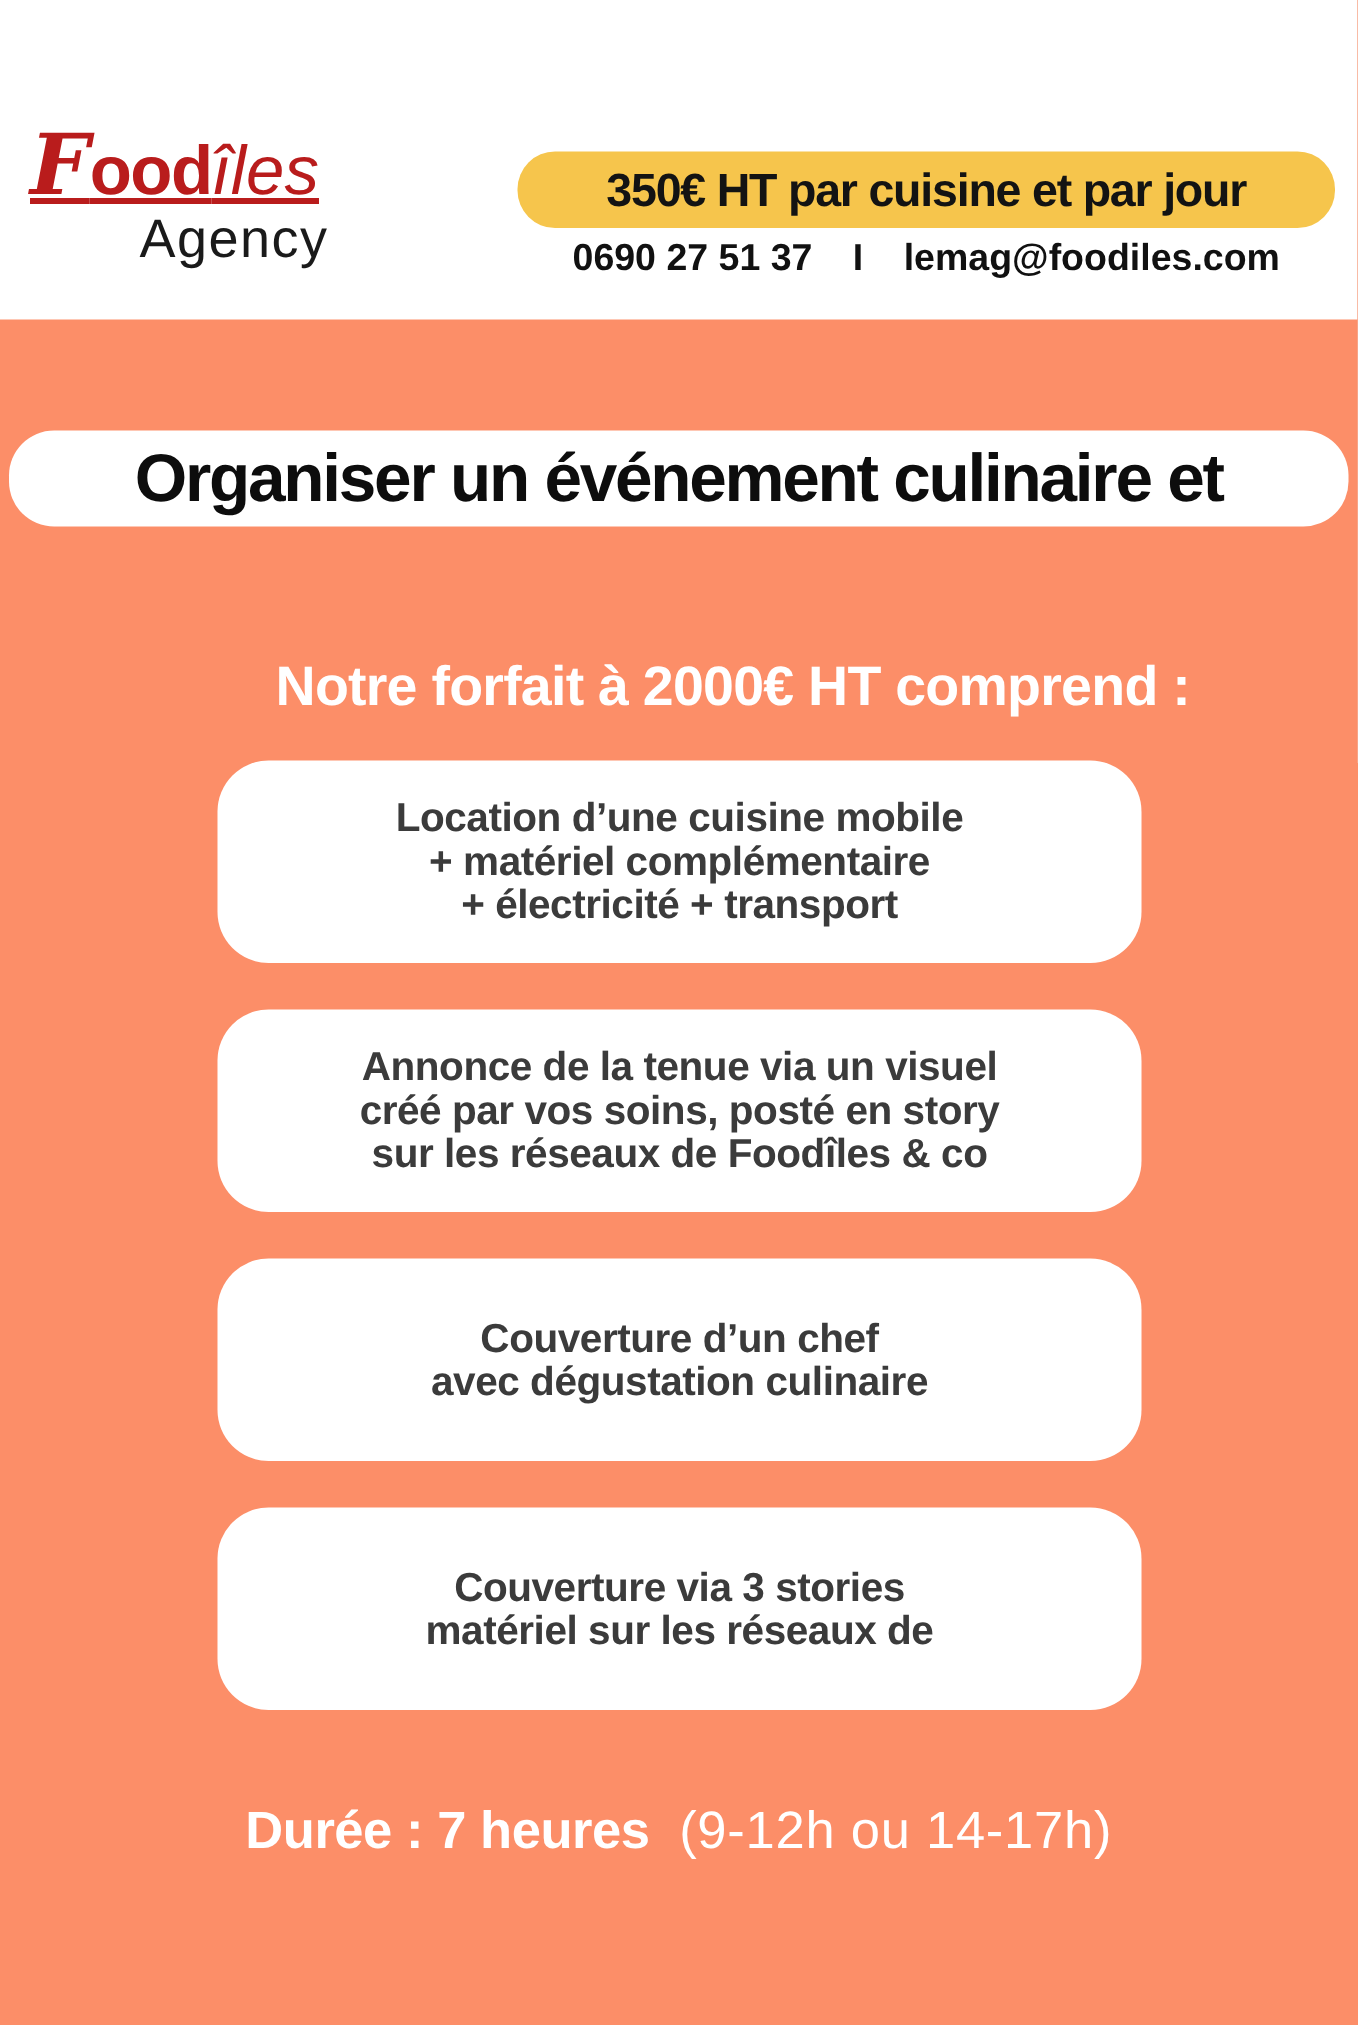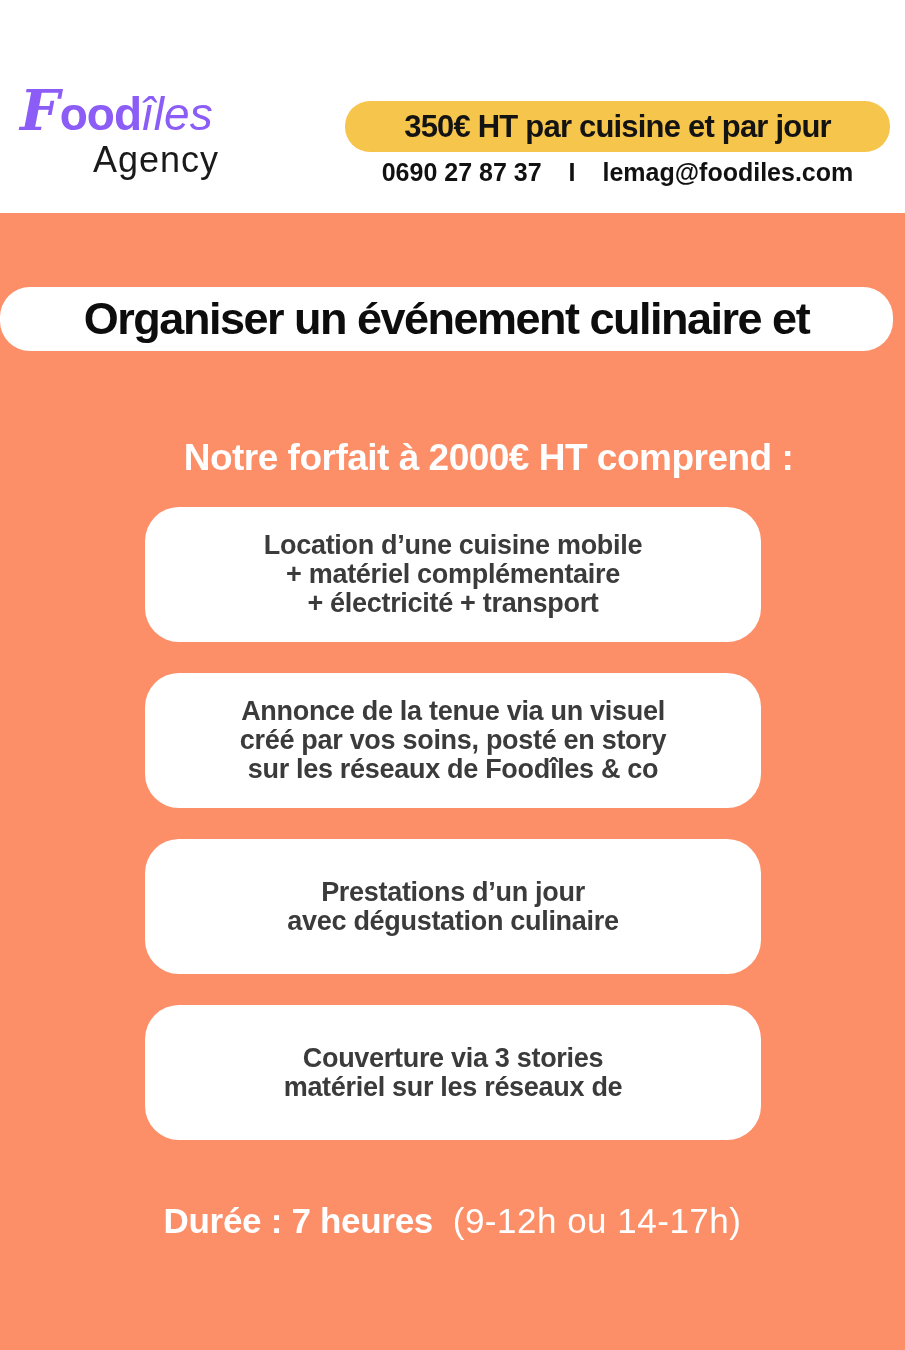--- a/index.html
+++ b/index.html
@@ -26,21 +26,22 @@
     position: absolute;
     top: 84px;
     left: 20px;
     width: 205px;
     color: #151515;
   }
   .logo-main {
     white-space: nowrap;
     font-size: 46px;
     line-height: 52px;
-    color: #8b5cf6;
+    color: #b91c1c;
+    text-decoration: underline;
   }
   .logo-f {
     font-family: "DejaVu Serif", serif;
     font-style: italic;
     font-weight: bold;
     font-size: 56px;
   }
   .logo-food { font-weight: bold; letter-spacing: -1px; }
   .logo-iles { font-style: italic; font-weight: 500; letter-spacing: 0px; }
   .logo-sub {
@@ -86,21 +87,21 @@
   }
   .contact-sep { display: inline-block; margin: 0 20px; }
 
   
   .title-wrap {
     position: absolute;
     top: 287px;
     left: 0;
     width: 905px;
     display: flex;
-    flex-direction: row;
+    flex-direction: column;
     align-items: center;
   }
   .title-line {
     box-sizing: border-box;
     background: #ffffff;
     border-radius: 30px;
     text-align: center;
     font-size: 45px;
     line-height: 52px;
     font-weight: bold;
@@ -181,21 +182,21 @@
         <span class="logo-f">F</span><span class="logo-food">ood</span><span class="logo-iles">îles</span>
       </div>
       <div class="logo-sub">Agency</div>
     </div>
 
     <div class="price-badge">
       <span class="price-badge-label">350€ HT par cuisine et par jour</span>
     </div>
 
     <div class="contact-line">
-      <span>0690 27 87 37</span>
+      <span>0690 27 51 37</span>
       <span class="contact-sep">I</span>
       <span>lemag@foodiles.com</span>
     </div>
   </div>
 
   <div class="title-wrap">
     <div class="title-line title-line-1">Organiser un événement culinaire et</div>
   </div>
 
   <div class="subtitle">Notre forfait à 2000€ HT comprend :</div>
@@ -205,21 +206,21 @@
       <span class="card-line">Location d’une cuisine mobile</span>
       <span class="card-line">+ matériel complémentaire</span>
       <span class="card-line">+ électricité + transport</span>
     </div>
     <div class="card">
       <span class="card-line">Annonce de la tenue via un visuel</span>
       <span class="card-line">créé par vos soins, posté en story</span>
       <span class="card-line">sur les réseaux de Foodîles &amp; co</span>
     </div>
     <div class="card">
-      <span class="card-line">Prestations d’un jour</span>
+      <span class="card-line">Couverture d’un chef</span>
       <span class="card-line">avec dégustation culinaire</span>
     </div>
     <div class="card">
       <span class="card-line">Couverture via 3 stories</span>
       <span class="card-line">matériel sur les réseaux de</span>
     </div>
   </div>
 
   <div class="duration">
     <span class="duration-bold">Durée : 7 heures</span>

